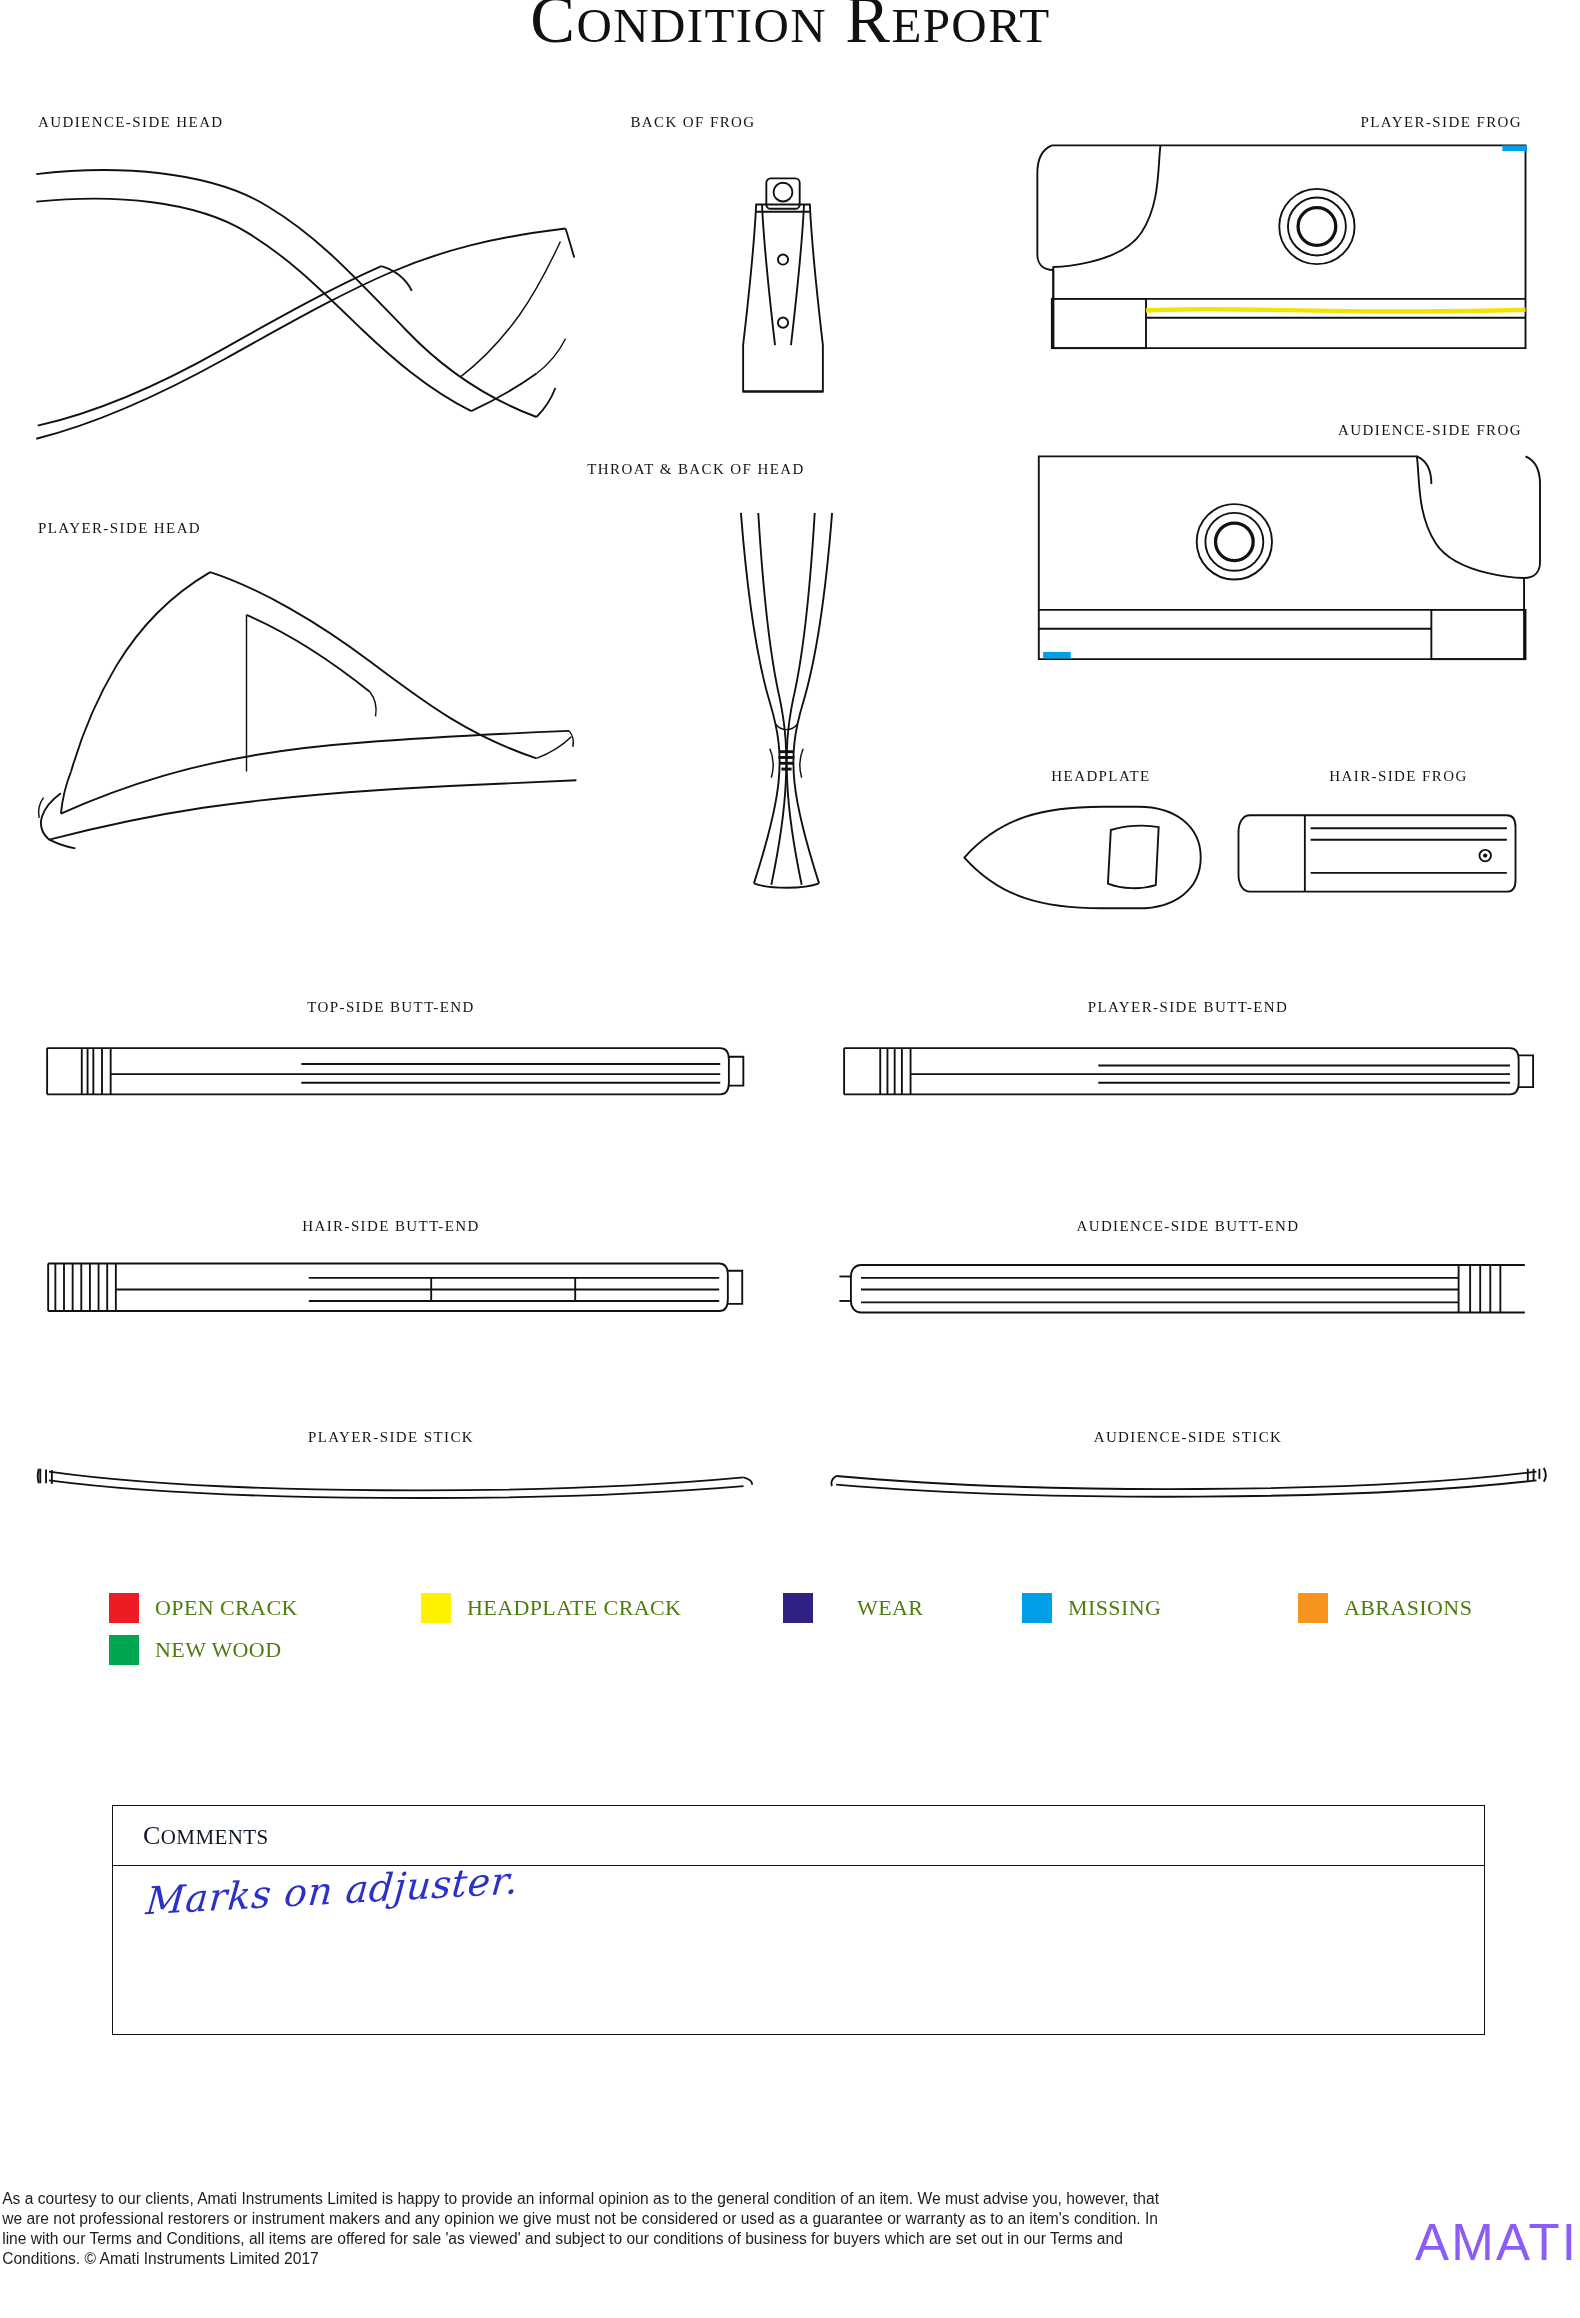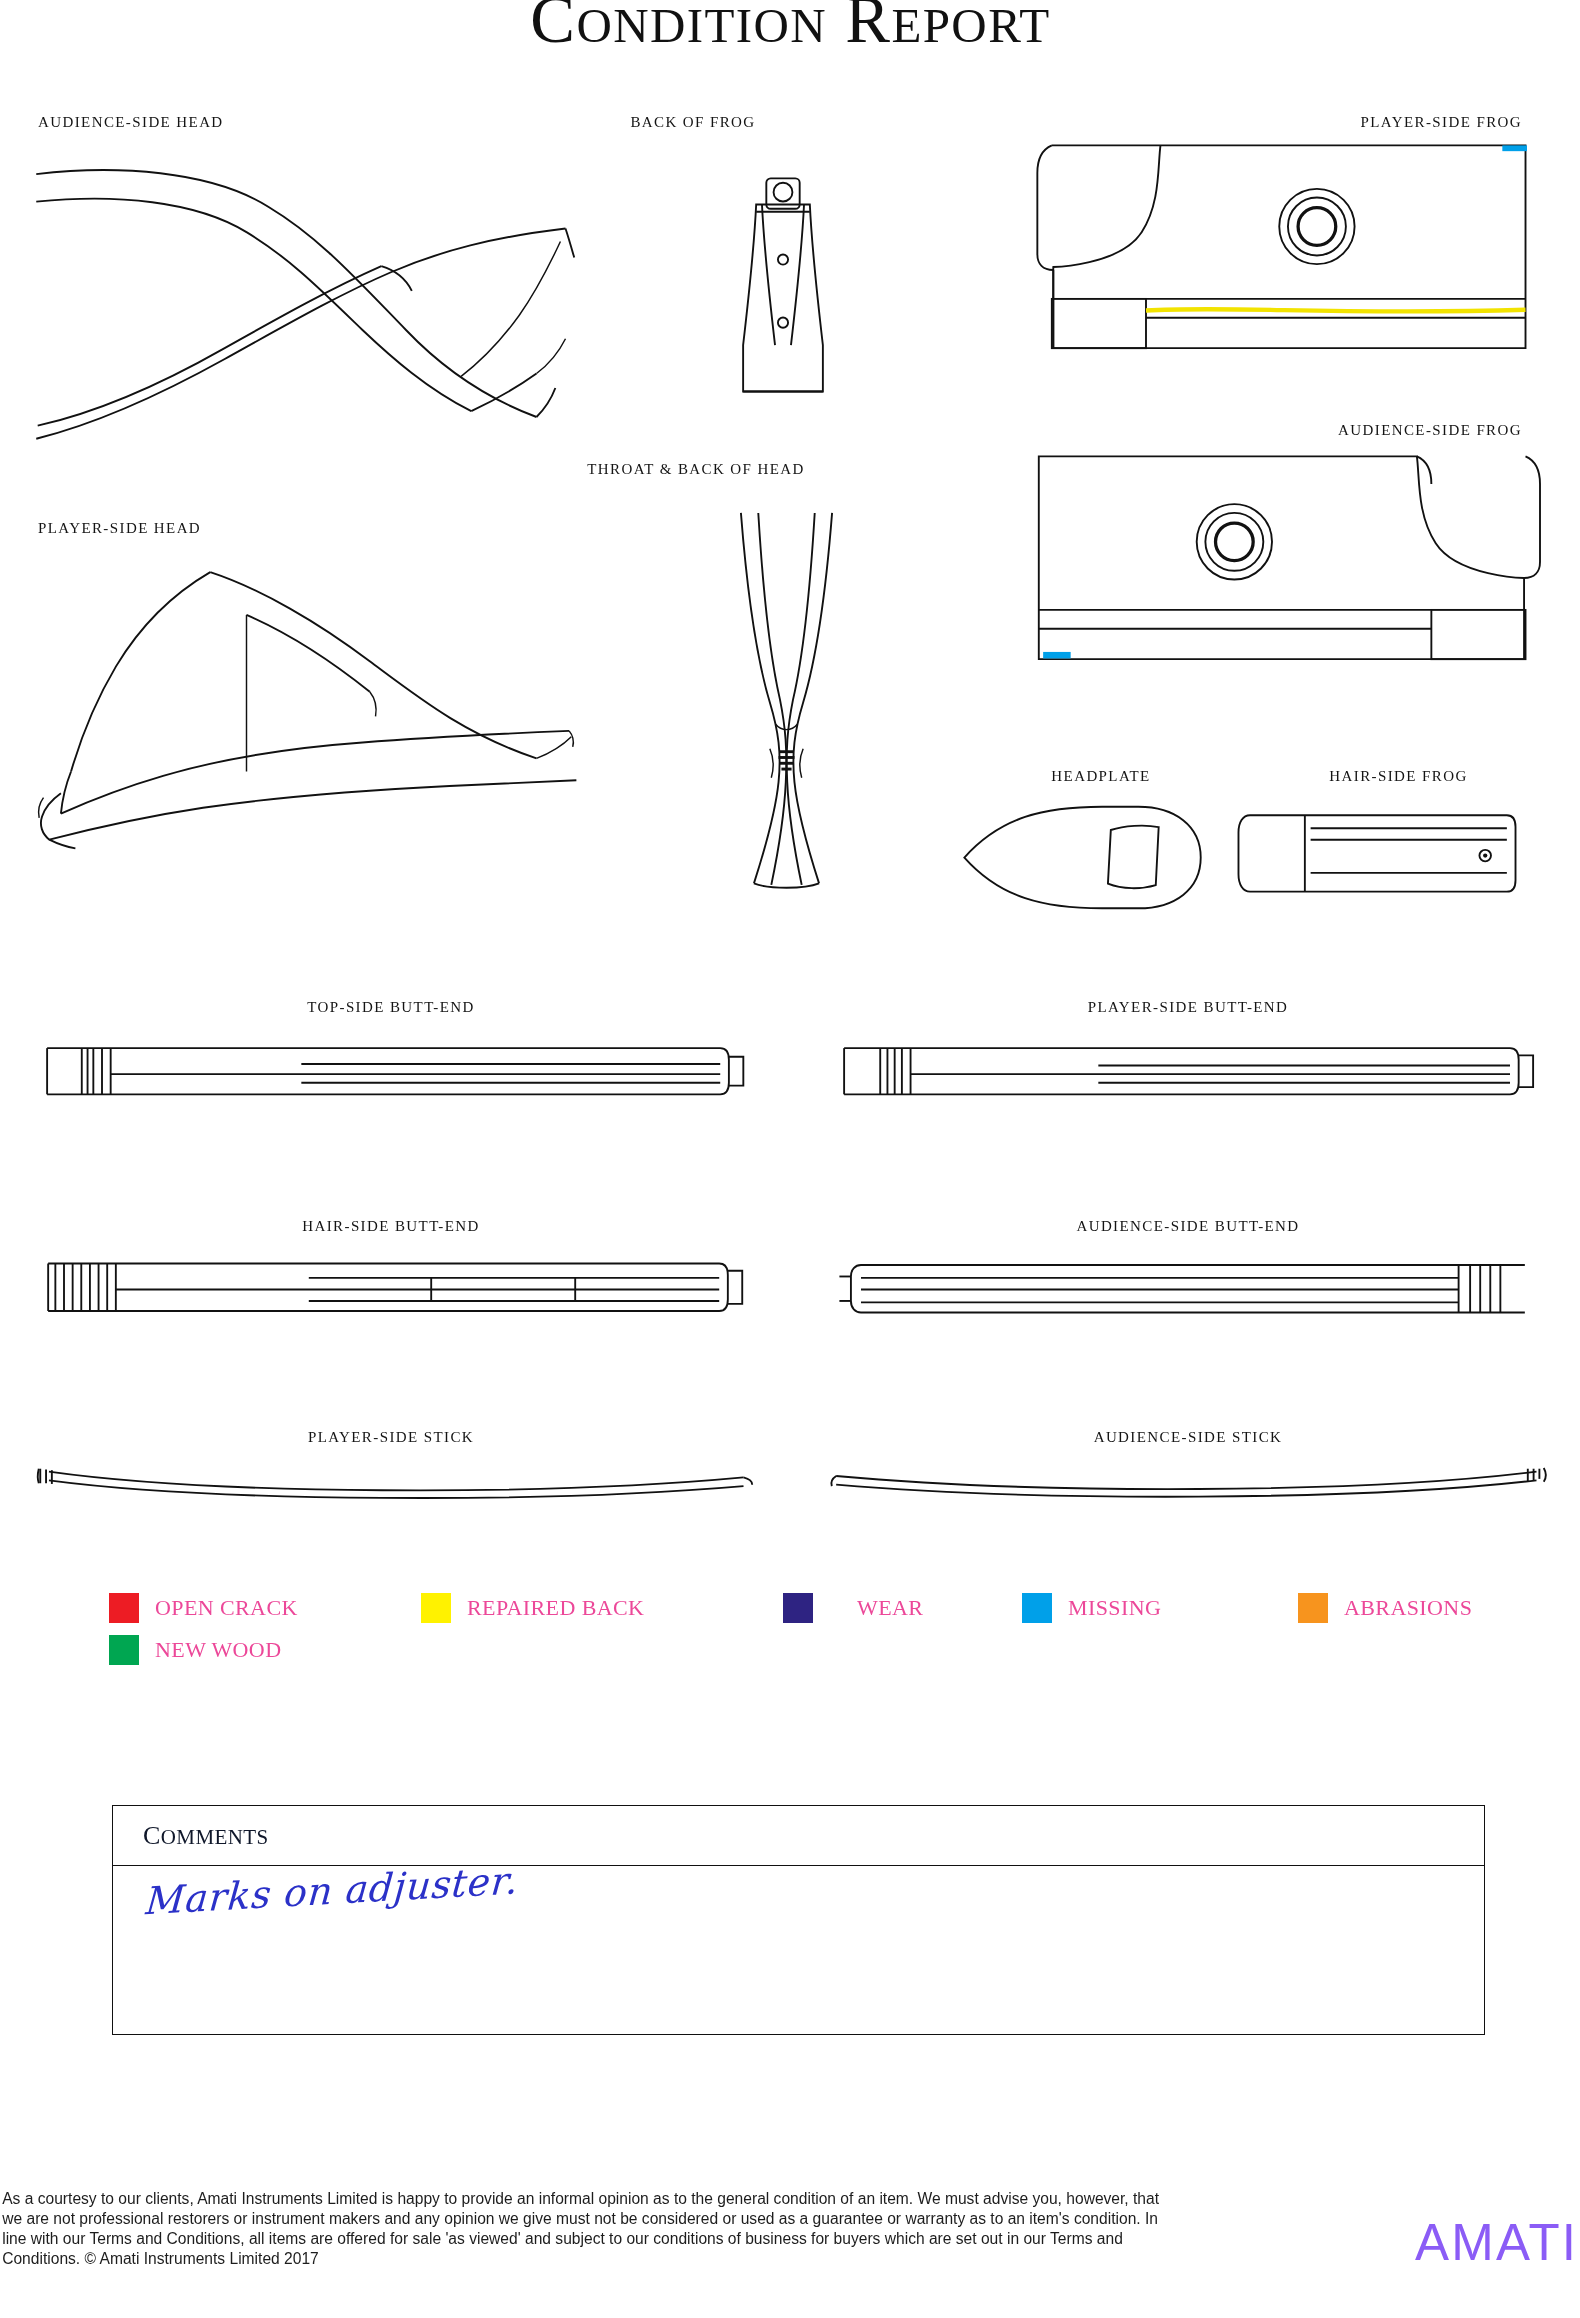--- a/index.html
+++ b/index.html
@@ -74,21 +74,21 @@
   .legend-swatch {
     width: 30px;
     height: 30px;
     flex: 0 0 auto;
   }
   .legend-label {
     margin-left: 16px;
     font-family: "Liberation Serif", serif;
     font-size: 22px;
     letter-spacing: 0.4px;
-    color: #ec4899;
+    color: #4d7c0f;
     white-space: nowrap;
   }
 
   
   #comments-box {
     position: absolute;
     left: 112px;
     top: 1805px;
     width: 1373px;
     height: 230px;
@@ -389,21 +389,21 @@
   </div>
 
   <div id="legend">
     <div class="legend-row">
       <div class="legend-item" style="width:312px;">
         <div class="legend-swatch" style="background:#ed1c24"></div>
         <div class="legend-label">OPEN CRACK</div>
       </div>
       <div class="legend-item" style="width:362px;">
         <div class="legend-swatch" style="background:#fff200"></div>
-        <div class="legend-label">REPAIRED BACK</div>
+        <div class="legend-label">HEADPLATE CRACK</div>
       </div>
       <div class="legend-item" style="width:239px;gap:28px;">
         <div class="legend-swatch" style="background:#2e2382"></div>
         <div class="legend-label">WEAR</div>
       </div>
       <div class="legend-item" style="width:276px;">
         <div class="legend-swatch" style="background:#00a0e9"></div>
         <div class="legend-label">MISSING</div>
       </div>
       <div class="legend-item">

